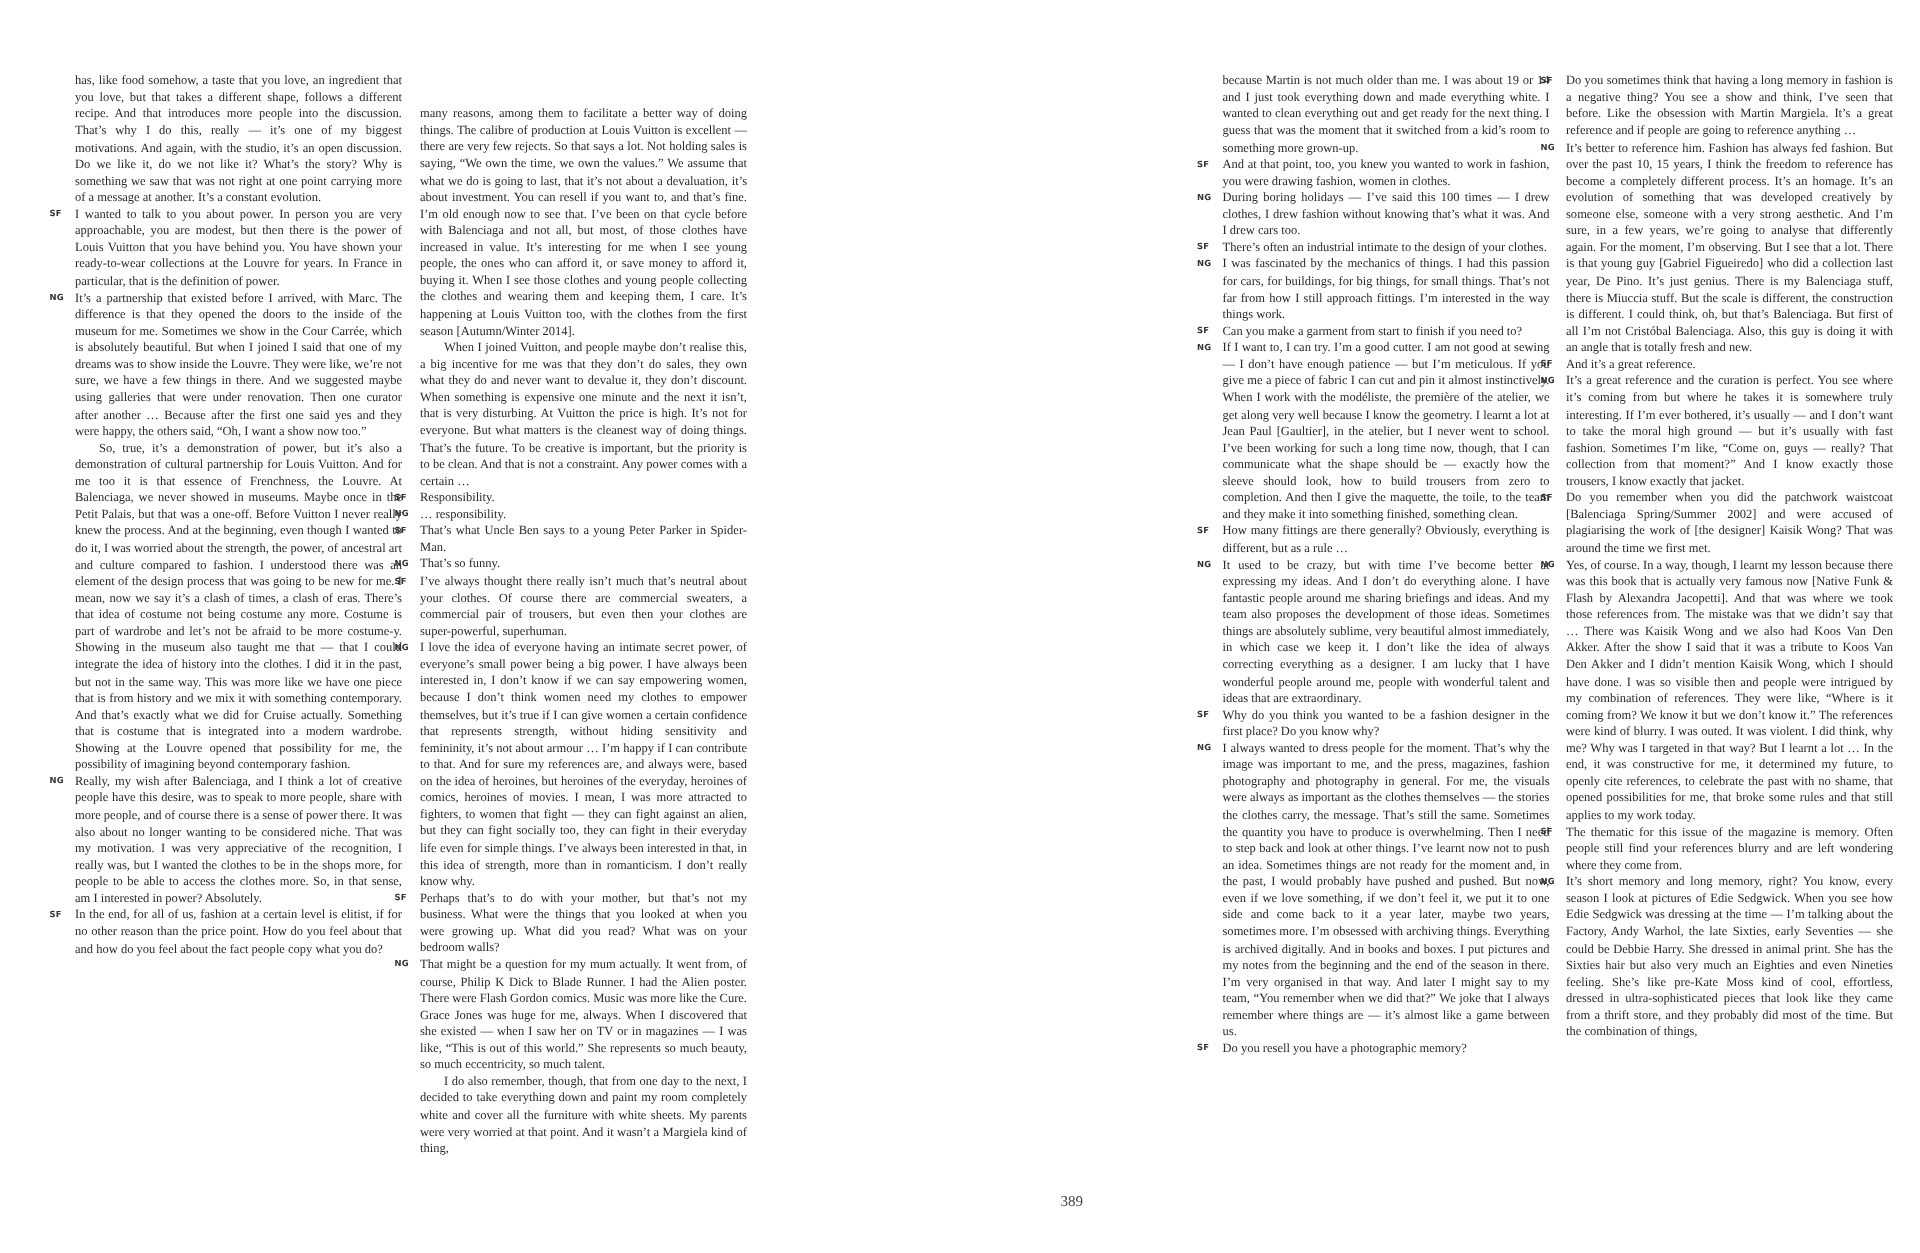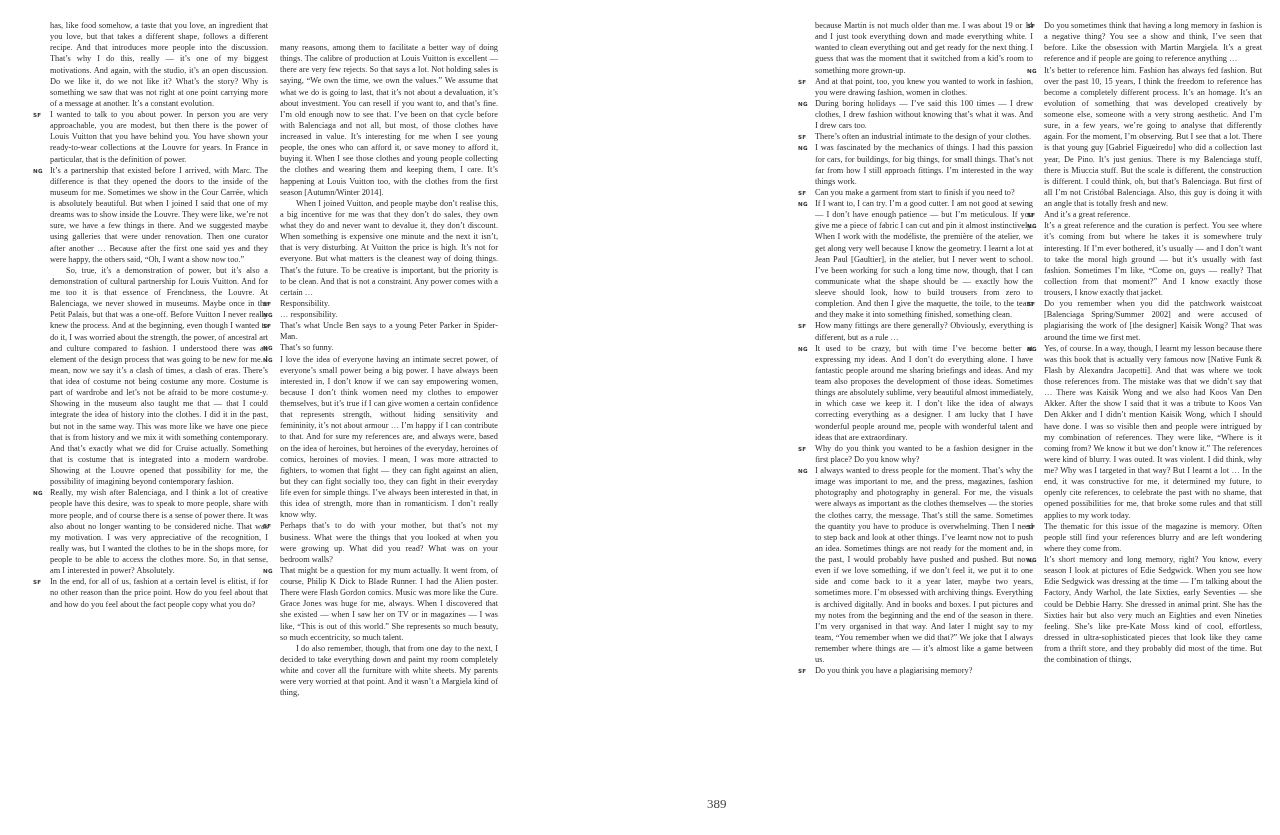--- a/index.html
+++ b/index.html
@@ -1,66 +1,67 @@
 <!DOCTYPE html>
 <html><head>
 <meta charset="utf-8">
 <style>
   html, body { margin: 0; padding: 0; background: #ffffff; }
   body { width: 1280px; height: 835px; position: relative; overflow: hidden;
          font-family: "Liberation Serif", "DejaVu Serif", serif; color: #2a2a2a; }
-  .col { position: absolute; top: 20px; width: 218px; font-size: 8.35px; line-height: 11.12px;
+  .col { position: absolute; top: 48px; width: 218px; font-size: 8.35px; line-height: 11.12px;
          text-align: justify; hyphens: auto; }
   .col-1 { left: 50px; }
   .col-2 { left: 280px; margin-top: 22px; }
   .col-3 { left: 815px; }
   .col-4 { left: 1044px; }
   .para { position: relative; margin: 0; }
   .para.indent-first { text-indent: 16px; }
   .spk { position: absolute; left: -17px; top: 1px; font-family: "DejaVu Sans", sans-serif;
          font-weight: bold; font-size: 5.6px; letter-spacing: 0.2px; color: #333; text-indent: 0; }
-  .page-num { position: absolute; left: 707px; top: 796px; font-size: 13px; color: #444; }
+  .page-num { position: absolute; left: 707px; top: 796px; font-size: 10px; color: #444; }
 </style>
 </head>
 <body>
 
 <div>
   <div class="col col-1">
       <p class="para"><span>has, like food somehow, a taste that you love, an ingredient that you love, but that takes a different shape, follows a different recipe. And that introduces more people into the discussion. That’s why I do this, really — it’s one of my biggest motivations. And again, with the studio, it’s an open discussion. Do we like it, do we not like it? What’s the story? Why is something we saw that was not right at one point carrying more of a message at another. It’s a constant evolution.</span></p>
       <p class="para"><span class="spk">SF</span><span>I wanted to talk to you about power. In person you are very approachable, you are modest, but then there is the power of Louis Vuitton that you have behind you. You have shown your ready-to-wear collections at the Louvre for years. In France in particular, that is the definition of power.</span></p>
       <p class="para"><span class="spk">NG</span><span>It’s a partnership that existed before I arrived, with Marc. The difference is that they opened the doors to the inside of the museum for me. Sometimes we show in the Cour Carrée, which is absolutely beautiful. But when I joined I said that one of my dreams was to show inside the Louvre. They were like, we’re not sure, we have a few things in there. And we suggested maybe using galleries that were under renovation. Then one curator after another … Because after the first one said yes and they were happy, the others said, “Oh, I want a show now too.”</span></p>
       <p class="para indent-first"><span>So, true, it’s a demonstration of power, but it’s also a demonstration of cultural partnership for Louis Vuitton. And for me too it is that essence of Frenchness, the Louvre. At Balenciaga, we never showed in museums. Maybe once in the Petit Palais, but that was a one-off. Before Vuitton I never really knew the process. And at the beginning, even though I wanted to do it, I was worried about the strength, the power, of ancestral art and culture compared to fashion. I understood there was an element of the design process that was going to be new for me. I mean, now we say it’s a clash of times, a clash of eras. There’s that idea of costume not being costume any more. Costume is part of wardrobe and let’s not be afraid to be more costume-y. Showing in the museum also taught me that — that I could integrate the idea of history into the clothes. I did it in the past, but not in the same way. This was more like we have one piece that is from history and we mix it with something contemporary. And that’s exactly what we did for Cruise actually. Something that is costume that is integrated into a modern wardrobe. Showing at the Louvre opened that possibility for me, the possibility of imagining beyond contemporary fashion.</span></p>
       <p class="para"><span class="spk">NG</span><span>Really, my wish after Balenciaga, and I think a lot of creative people have this desire, was to speak to more people, share with more people, and of course there is a sense of power there. It was also about no longer wanting to be considered niche. That was my motivation. I was very appreciative of the recognition, I really was, but I wanted the clothes to be in the shops more, for people to be able to access the clothes more. So, in that sense, am I interested in power? Absolutely.</span></p>
       <p class="para"><span class="spk">SF</span><span>In the end, for all of us, fashion at a certain level is elitist, if for no other reason than the price point. How do you feel about that and how do you feel about the fact people copy what you do?</span></p>
     </div>
   <div class="col col-2">
       <p class="para"><span>many reasons, among them to facilitate a better way of doing things. The calibre of production at Louis Vuitton is excellent — there are very few rejects. So that says a lot. Not holding sales is saying, “We own the time, we own the values.” We assume that what we do is going to last, that it’s not about a devaluation, it’s about investment. You can resell if you want to, and that’s fine. I’m old enough now to see that. I’ve been on that cycle before with Balenciaga and not all, but most, of those clothes have increased in value. It’s interesting for me when I see young people, the ones who can afford it, or save money to afford it, buying it. When I see those clothes and young people collecting the clothes and wearing them and keeping them, I care. It’s happening at Louis Vuitton too, with the clothes from the first season [Autumn/Winter 2014].</span></p>
       <p class="para indent-first"><span>When I joined Vuitton, and people maybe don’t realise this, a big incentive for me was that they don’t do sales, they own what they do and never want to devalue it, they don’t discount. When something is expensive one minute and the next it isn’t, that is very disturbing. At Vuitton the price is high. It’s not for everyone. But what matters is the cleanest way of doing things. That’s the future. To be creative is important, but the priority is to be clean. And that is not a constraint. Any power comes with a certain …</span></p>
       <p class="para"><span class="spk">SF</span><span>Responsibility.</span></p>
       <p class="para"><span class="spk">NG</span><span>… responsibility.</span></p>
       <p class="para"><span class="spk">SF</span><span>That’s what Uncle Ben says to a young Peter Parker in Spider-Man.</span></p>
       <p class="para"><span class="spk">NG</span><span>That’s so funny.</span></p>
+      <p class="para"><span class="spk">SF</span><span>I’ve always thought there really isn’t much that’s neutral about your clothes. Of course there are commercial sweaters, a commercial pair of trousers, but even then your clothes are super-powerful, superhuman.</span></p>
       <p class="para"><span class="spk">NG</span><span>I love the idea of everyone having an intimate secret power, of everyone’s small power being a big power. I have always been interested in, I don’t know if we can say empowering women, because I don’t think women need my clothes to empower themselves, but it’s true if I can give women a certain confidence that represents strength, without hiding sensitivity and femininity, it’s not about armour … I’m happy if I can contribute to that. And for sure my references are, and always were, based on the idea of heroines, but heroines of the everyday, heroines of comics, heroines of movies. I mean, I was more attracted to fighters, to women that fight — they can fight against an alien, but they can fight socially too, they can fight in their everyday life even for simple things. I’ve always been interested in that, in this idea of strength, more than in romanticism. I don’t really know why.</span></p>
       <p class="para"><span class="spk">SF</span><span>Perhaps that’s to do with your mother, but that’s not my business. What were the things that you looked at when you were growing up. What did you read? What was on your bedroom walls?</span></p>
       <p class="para"><span class="spk">NG</span><span>That might be a question for my mum actually. It went from, of course, Philip K Dick to Blade Runner. I had the Alien poster. There were Flash Gordon comics. Music was more like the Cure. Grace Jones was huge for me, always. When I discovered that she existed — when I saw her on TV or in magazines — I was like, “This is out of this world.” She represents so much beauty, so much eccentricity, so much talent.</span></p>
       <p class="para indent-first"><span>I do also remember, though, that from one day to the next, I decided to take everything down and paint my room completely white and cover all the furniture with white sheets. My parents were very worried at that point. And it wasn’t a Margiela kind of thing,</span></p>
     </div>
   <div class="col col-3">
       <p class="para"><span>because Martin is not much older than me. I was about 19 or 14 and I just took everything down and made everything white. I wanted to clean everything out and get ready for the next thing. I guess that was the moment that it switched from a kid’s room to something more grown-up.</span></p>
       <p class="para"><span class="spk">SF</span><span>And at that point, too, you knew you wanted to work in fashion, you were drawing fashion, women in clothes.</span></p>
       <p class="para"><span class="spk">NG</span><span>During boring holidays — I’ve said this 100 times — I drew clothes, I drew fashion without knowing that’s what it was. And I drew cars too.</span></p>
       <p class="para"><span class="spk">SF</span><span>There’s often an industrial intimate to the design of your clothes.</span></p>
       <p class="para"><span class="spk">NG</span><span>I was fascinated by the mechanics of things. I had this passion for cars, for buildings, for big things, for small things. That’s not far from how I still approach fittings. I’m interested in the way things work.</span></p>
       <p class="para"><span class="spk">SF</span><span>Can you make a garment from start to finish if you need to?</span></p>
       <p class="para"><span class="spk">NG</span><span>If I want to, I can try. I’m a good cutter. I am not good at sewing — I don’t have enough patience — but I’m meticulous. If you give me a piece of fabric I can cut and pin it almost instinctively. When I work with the modéliste, the première of the atelier, we get along very well because I know the geometry. I learnt a lot at Jean Paul [Gaultier], in the atelier, but I never went to school. I’ve been working for such a long time now, though, that I can communicate what the shape should be — exactly how the sleeve should look, how to build trousers from zero to completion. And then I give the maquette, the toile, to the team and they make it into something finished, something clean.</span></p>
       <p class="para"><span class="spk">SF</span><span>How many fittings are there generally? Obviously, everything is different, but as a rule …</span></p>
       <p class="para"><span class="spk">NG</span><span>It used to be crazy, but with time I’ve become better at expressing my ideas. And I don’t do everything alone. I have fantastic people around me sharing briefings and ideas. And my team also proposes the development of those ideas. Sometimes things are absolutely sublime, very beautiful almost immediately, in which case we keep it. I don’t like the idea of always correcting everything as a designer. I am lucky that I have wonderful people around me, people with wonderful talent and ideas that are extraordinary.</span></p>
       <p class="para"><span class="spk">SF</span><span>Why do you think you wanted to be a fashion designer in the first place? Do you know why?</span></p>
       <p class="para"><span class="spk">NG</span><span>I always wanted to dress people for the moment. That’s why the image was important to me, and the press, magazines, fashion photography and photography in general. For me, the visuals were always as important as the clothes themselves — the stories the clothes carry, the message. That’s still the same. Sometimes the quantity you have to produce is overwhelming. Then I need to step back and look at other things. I’ve learnt now not to push an idea. Sometimes things are not ready for the moment and, in the past, I would probably have pushed and pushed. But now, even if we love something, if we don’t feel it, we put it to one side and come back to it a year later, maybe two years, sometimes more. I’m obsessed with archiving things. Everything is archived digitally. And in books and boxes. I put pictures and my notes from the beginning and the end of the season in there. I’m very organised in that way. And later I might say to my team, “You remember when we did that?” We joke that I always remember where things are — it’s almost like a game between us.</span></p>
-      <p class="para"><span class="spk">SF</span><span>Do you think you have a plagiarising memory?</span></p>
+      <p class="para"><span class="spk">SF</span><span>Do you resell you have a photographic memory?</span></p>
     </div>
   <div class="col col-4">
       <p class="para"><span class="spk">SF</span><span>Do you sometimes think that having a long memory in fashion is a negative thing? You see a show and think, I’ve seen that before. Like the obsession with Martin Margiela. It’s a great reference and if people are going to reference anything …</span></p>
       <p class="para"><span class="spk">NG</span><span>It’s better to reference him. Fashion has always fed fashion. But over the past 10, 15 years, I think the freedom to reference has become a completely different process. It’s an homage. It’s an evolution of something that was developed creatively by someone else, someone with a very strong aesthetic. And I’m sure, in a few years, we’re going to analyse that differently again. For the moment, I’m observing. But I see that a lot. There is that young guy [Gabriel Figueiredo] who did a collection last year, De Pino. It’s just genius. There is my Balenciaga stuff, there is Miuccia stuff. But the scale is different, the construction is different. I could think, oh, but that’s Balenciaga. But first of all I’m not Cristóbal Balenciaga. Also, this guy is doing it with an angle that is totally fresh and new.</span></p>
       <p class="para"><span class="spk">SF</span><span>And it’s a great reference.</span></p>
       <p class="para"><span class="spk">NG</span><span>It’s a great reference and the curation is perfect. You see where it’s coming from but where he takes it is somewhere truly interesting. If I’m ever bothered, it’s usually — and I don’t want to take the moral high ground — but it’s usually with fast fashion. Sometimes I’m like, “Come on, guys — really? That collection from that moment?” And I know exactly those trousers, I know exactly that jacket.</span></p>
       <p class="para"><span class="spk">SF</span><span>Do you remember when you did the patchwork waistcoat [Balenciaga Spring/Summer 2002] and were accused of plagiarising the work of [the designer] Kaisik Wong? That was around the time we first met.</span></p>
       <p class="para"><span class="spk">NG</span><span>Yes, of course. In a way, though, I learnt my lesson because there was this book that is actually very famous now [Native Funk &amp; Flash by Alexandra Jacopetti]. And that was where we took those references from. The mistake was that we didn’t say that … There was Kaisik Wong and we also had Koos Van Den Akker. After the show I said that it was a tribute to Koos Van Den Akker and I didn’t mention Kaisik Wong, which I should have done. I was so visible then and people were intrigued by my combination of references. They were like, “Where is it coming from? We know it but we don’t know it.” The references were kind of blurry. I was outed. It was violent. I did think, why me? Why was I targeted in that way? But I learnt a lot … In the end, it was constructive for me, it determined my future, to openly cite references, to celebrate the past with no shame, that opened possibilities for me, that broke some rules and that still applies to my work today.</span></p>
       <p class="para"><span class="spk">SF</span><span>The thematic for this issue of the magazine is memory. Often people still find your references blurry and are left wondering where they come from.</span></p>
       <p class="para"><span class="spk">NG</span><span>It’s short memory and long memory, right? You know, every season I look at pictures of Edie Sedgwick. When you see how Edie Sedgwick was dressing at the time — I’m talking about the Factory, Andy Warhol, the late Sixties, early Seventies — she could be Debbie Harry. She dressed in animal print. She has the Sixties hair but also very much an Eighties and even Nineties feeling. She’s like pre-Kate Moss kind of cool, effortless, dressed in ultra-sophisticated pieces that look like they came from a thrift store, and they probably did most of the time. But the combination of things,</span></p>

